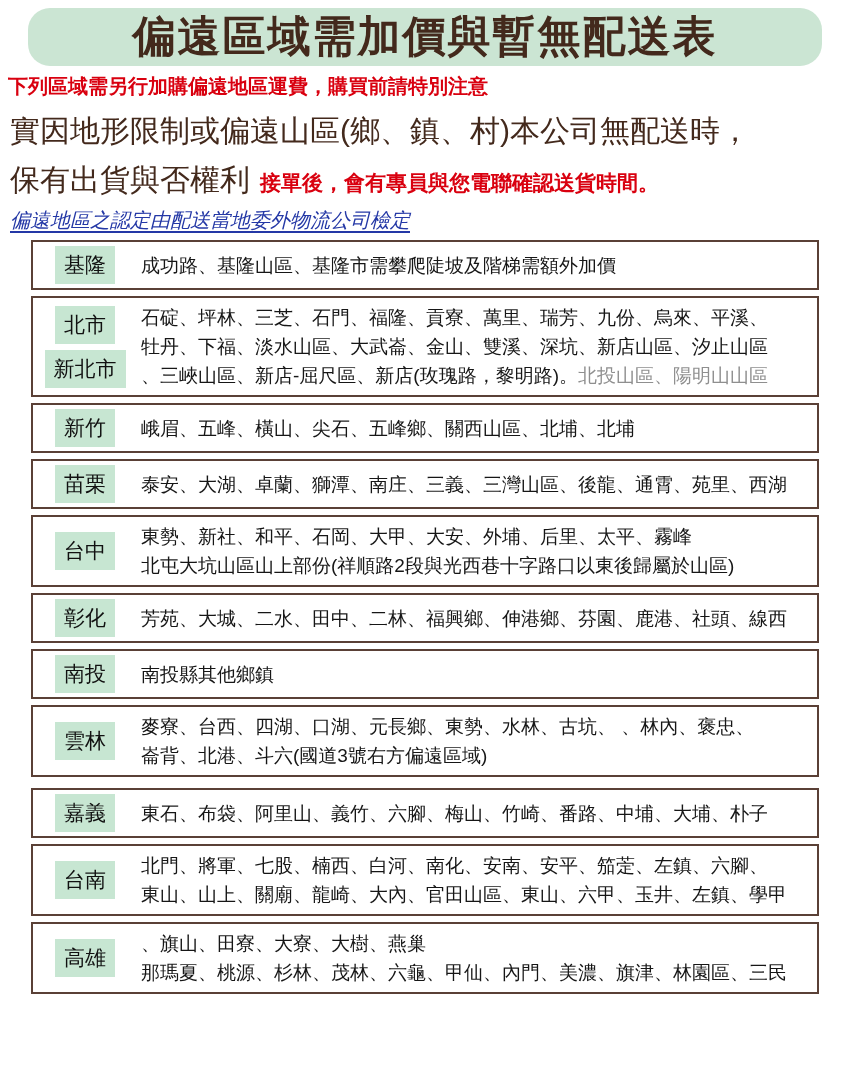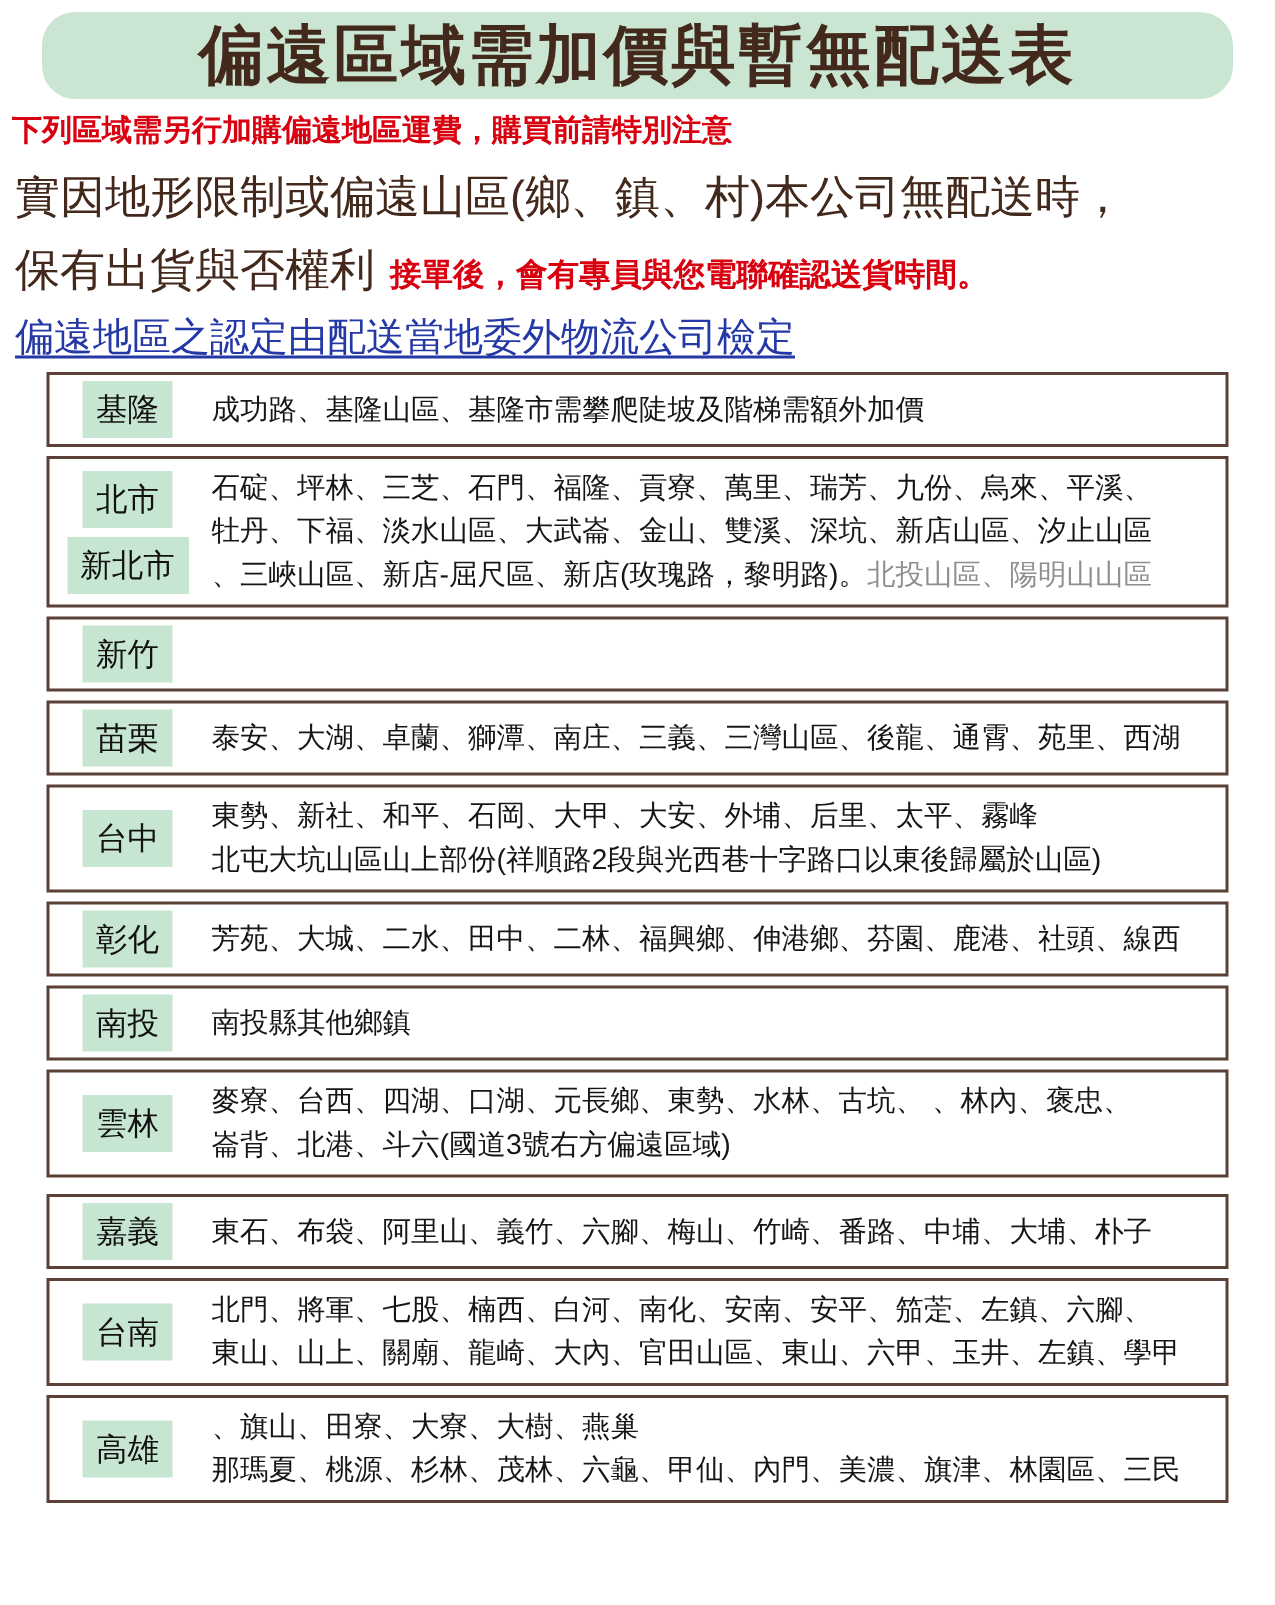--- a/index.html
+++ b/index.html
@@ -43,23 +43,24 @@
     display: flex; align-items: baseline; white-space: nowrap;
   }
   .notice2 .main { font-size: 30px; color: var(--title-brown); }
   .notice2 .red {
     margin-left: 10px;
     font-family: "Liberation Serif", "DejaVu Serif", serif;
     font-weight: bold; font-size: 21px; color: var(--warning-red);
   }
   .notice-blue {
     margin: 6px 0 5px 10px;
-    font-size: 26px; color: var(--link-blue);
+    font-size: 20px; color: var(--link-blue);
     text-decoration: underline; text-underline-offset: 4px;
     white-space: nowrap;
+    font-style: italic;
   }
 
   .rows { margin: 0 31px; }
   .row {
     border: 2px solid var(--border-brown);
     background: #fff;
     display: flex; align-items: center;
     padding: 4px 0;
     margin-top: 6px;
   }
@@ -116,20 +117,23 @@
       <div class="content">
         <div class="line">石碇、坪林、三芝、石門、福隆、貢寮、萬里、瑞芳、九份、烏來、平溪、</div>
         <div class="line">牡丹、下福、淡水山區、大武崙、金山、雙溪、深坑、新店山區、汐止山區</div>
         <div class="line">、三峽山區、新店-屈尺區、新店(玫瑰路，黎明路)。<span class="gray">北投山區、陽明山山區</span></div>
       </div>
     </div>
     <div class="row">
       <div class="labels">
         <div class="label-box">新竹</div>
       </div>
+      <div class="content">
+        <div class="line">峨眉、五峰、橫山、尖石、五峰鄉、關西山區、北埔、北埔</div>
+      </div>
     </div>
     <div class="row">
       <div class="labels">
         <div class="label-box">苗栗</div>
       </div>
       <div class="content">
         <div class="line">泰安、大湖、卓蘭、獅潭、南庄、三義、三灣山區、後龍、通霄、苑里、西湖</div>
       </div>
     </div>
     <div class="row">

